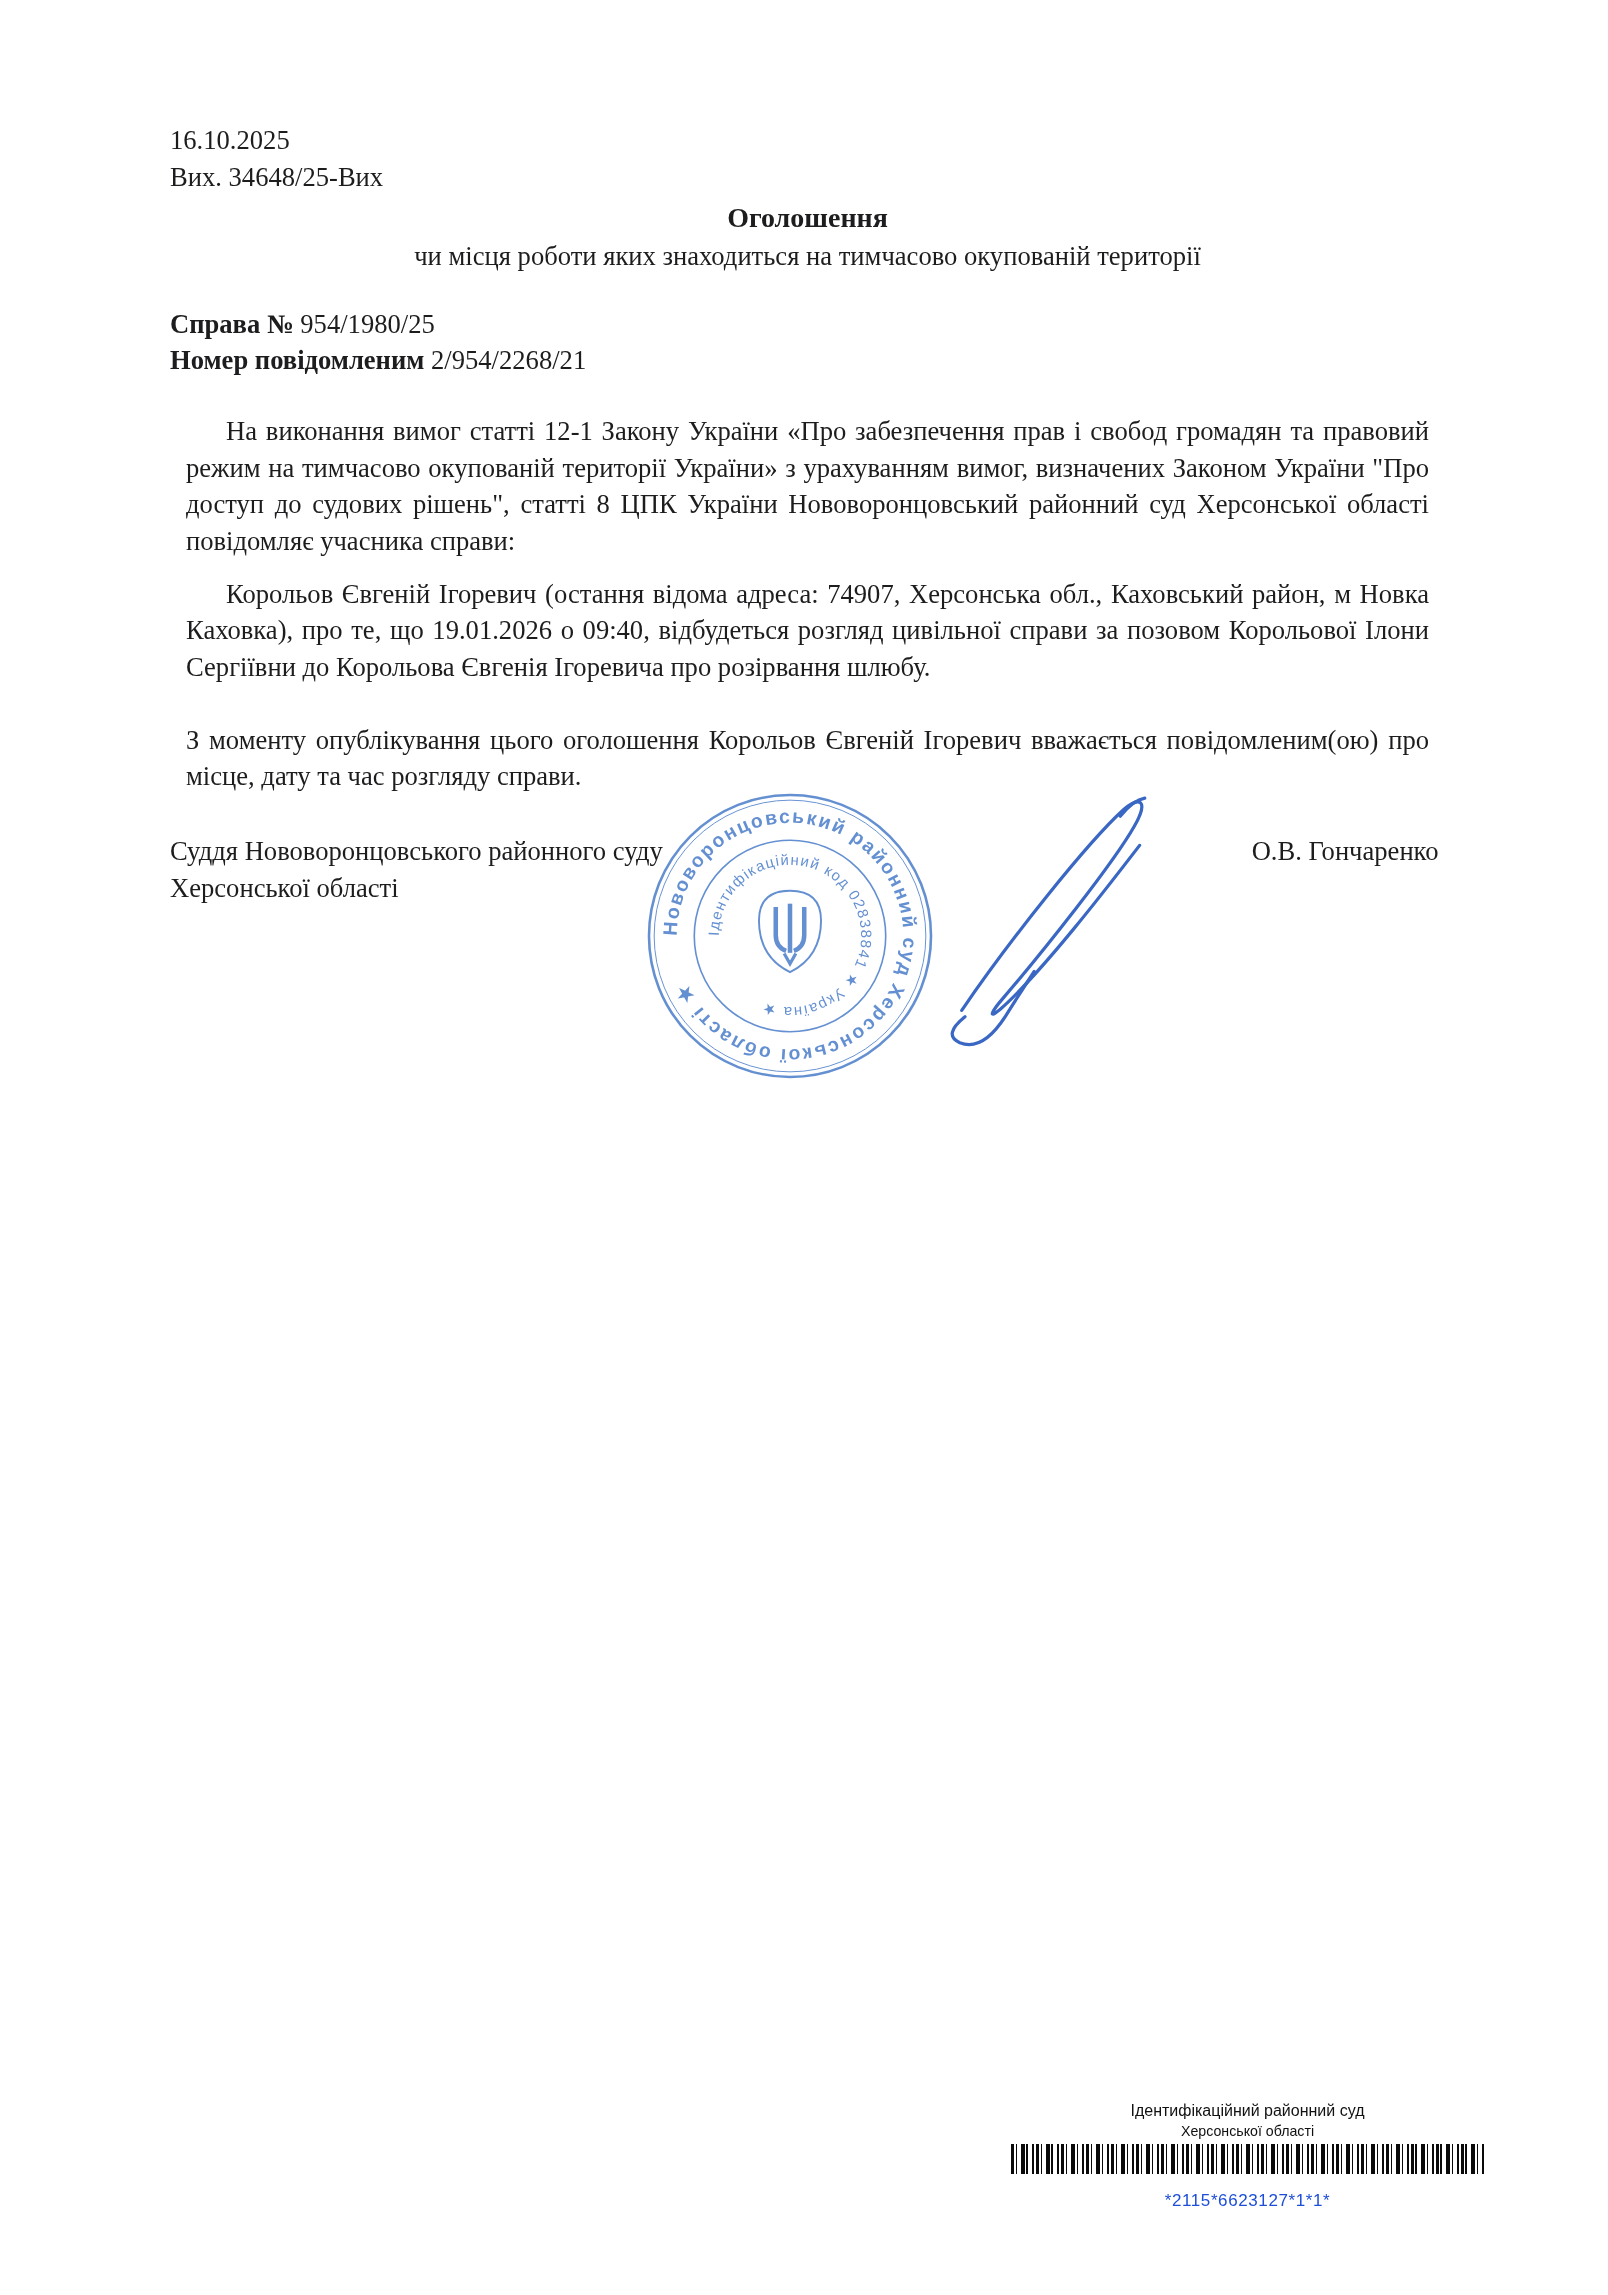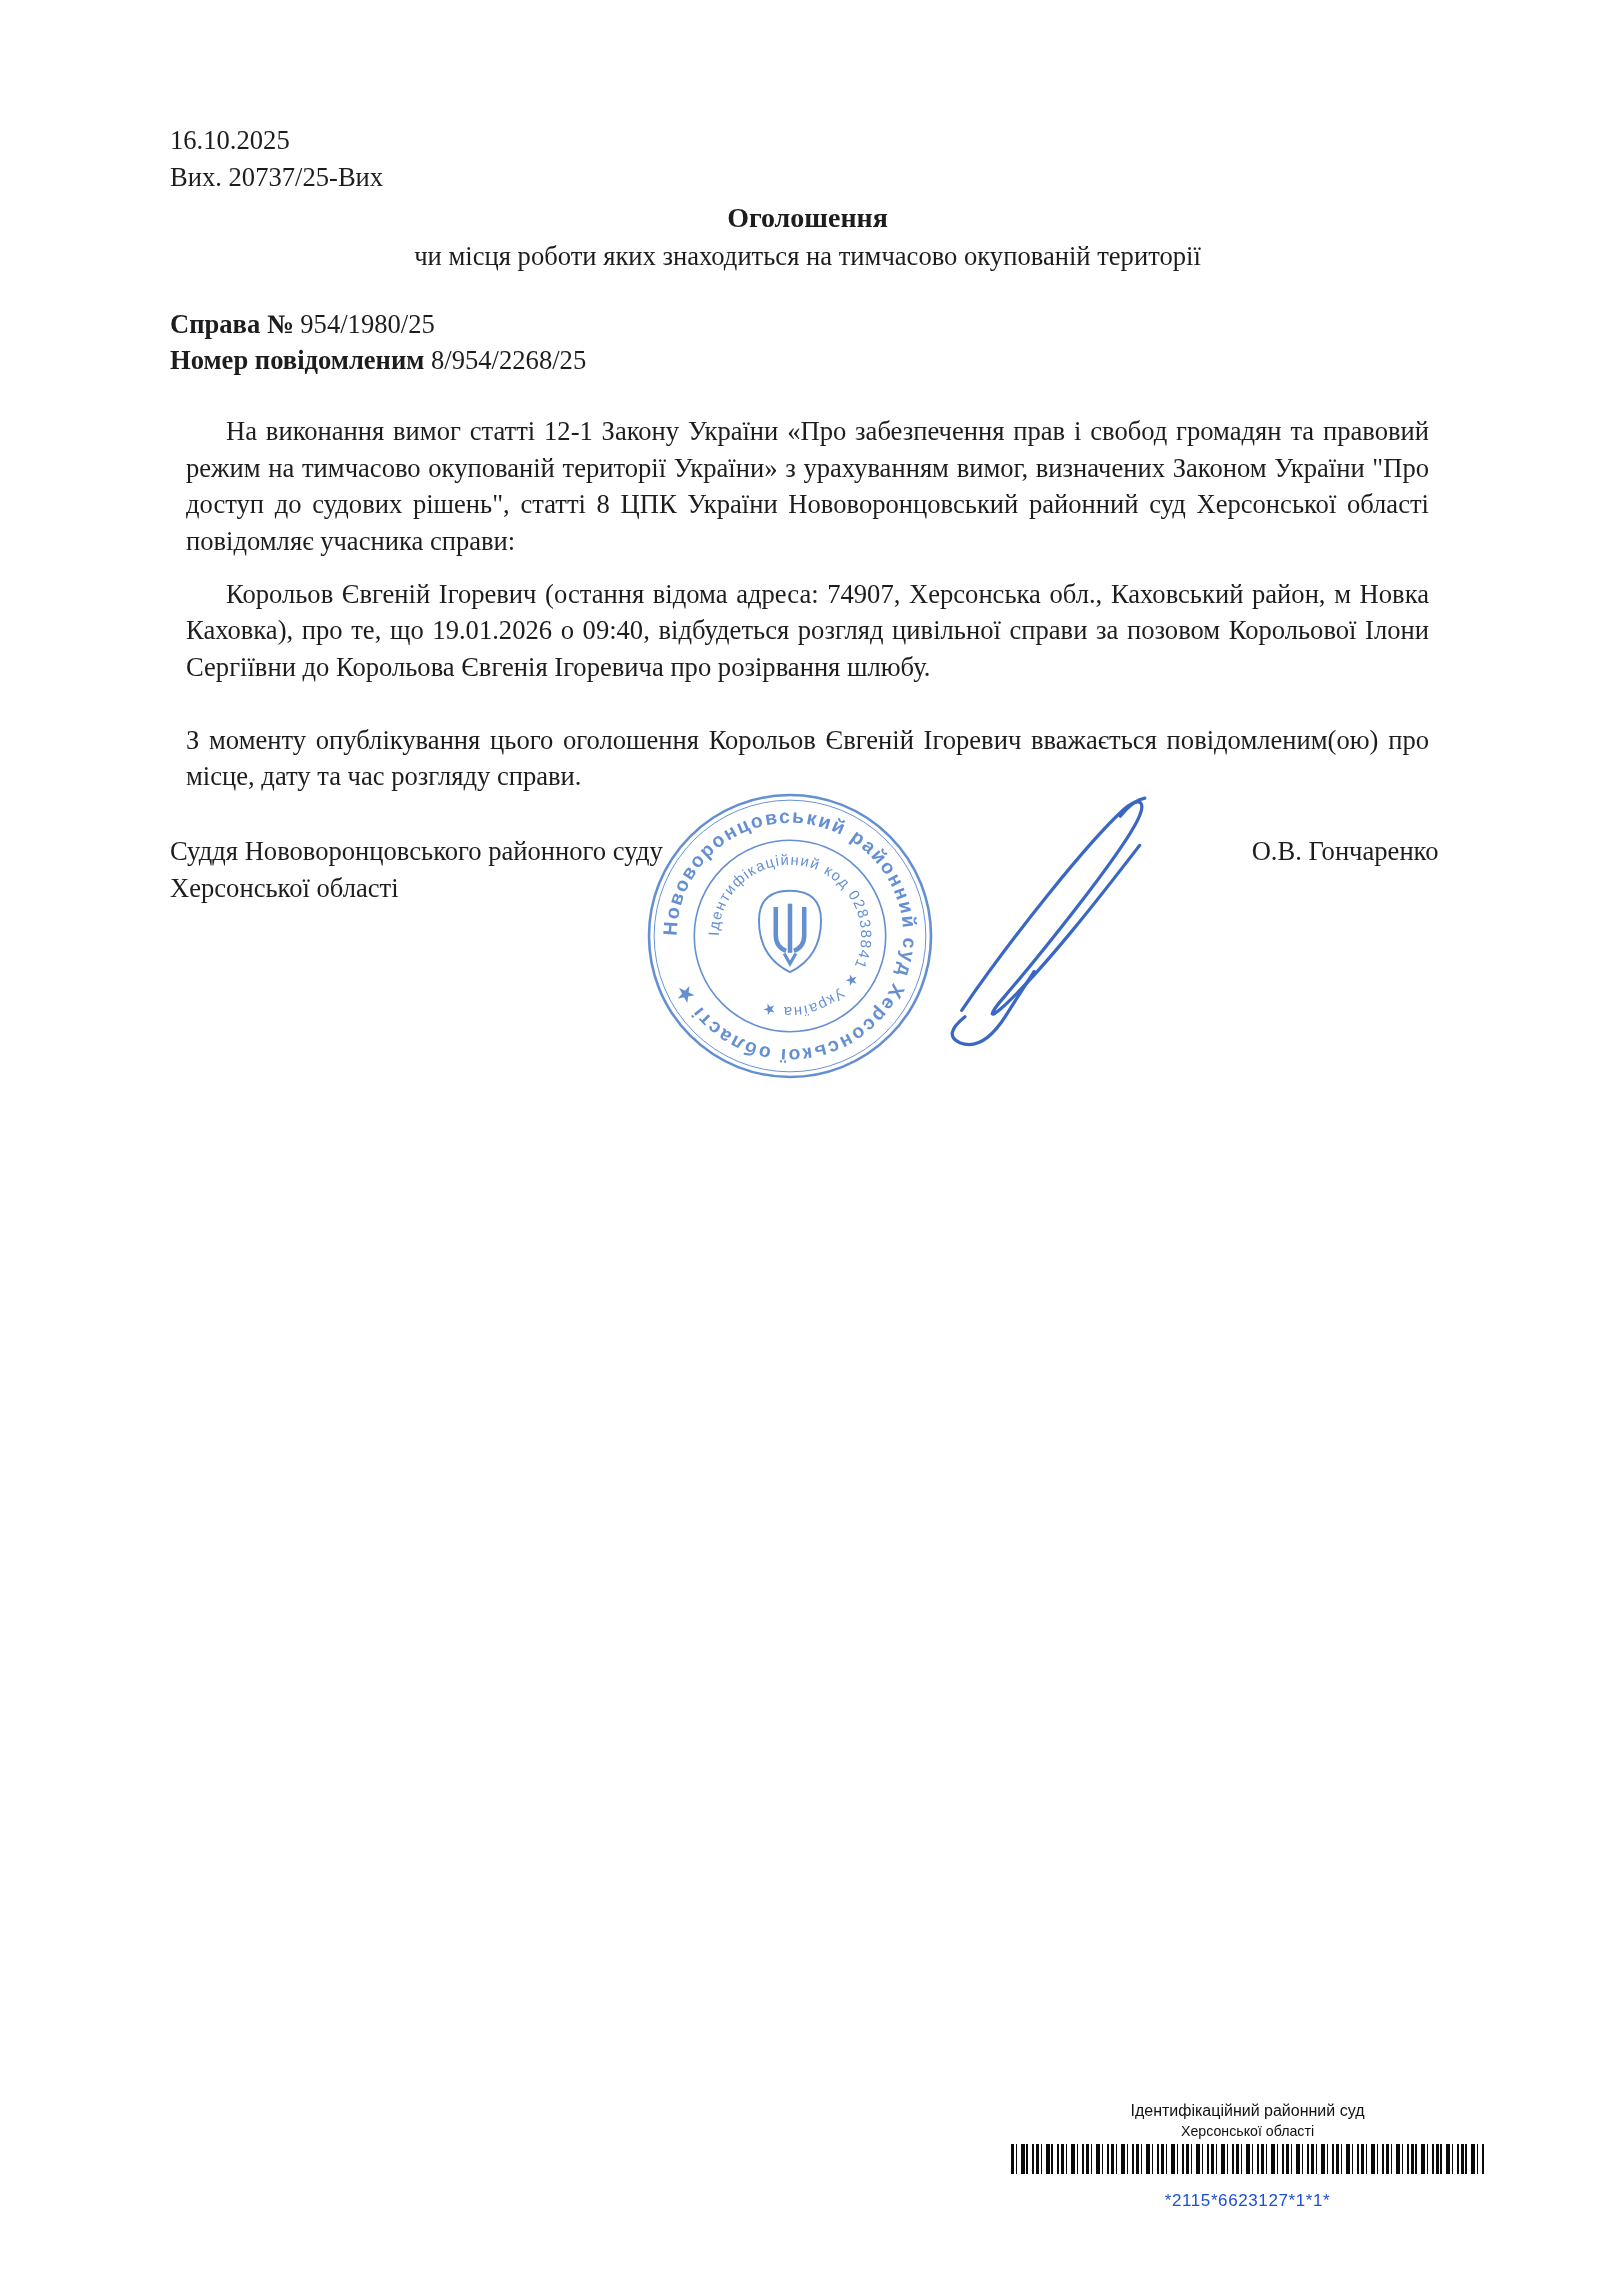--- a/index.html
+++ b/index.html
@@ -105,36 +105,36 @@
   }
 </style>
 </head>
 <body>
 
 <div class="page">
 
   <div class="content">
 
     <div class="head-line">16.10.2025</div>
-    <div class="head-line">Вих. 20737/25-Вих</div>
+    <div class="head-line">Вих. 34648/25-Вих</div>
 
     <div class="doc-title">Оголошення</div>
 
     <div class="subtitle">
       <div>чи місця роботи яких знаходиться на тимчасово окупованій території</div>
     </div>
 
     <div class="case-block">
       <div class="case-line">
         <b>Справа №</b>
         <span>954/1980/25</span>
       </div>
       <div class="case-line">
         <b>Номер повідомленим</b>
-        <span>8/954/2268/25</span>
+        <span>2/954/2268/21</span>
       </div>
     </div>
 
     <p class="para indent gap-top-1">На виконання вимог статті 12-1 Закону України «Про забезпечення прав і свобод громадян та правовий режим на тимчасово окупованій території України» з урахуванням вимог, визначених Законом України "Про доступ до судових рішень", статті 8 ЦПК України Нововоронцовський районний суд Херсонської області повідомляє учасника справи:</p>
     <p class="para indent">Корольов Євгеній Ігоревич (остання відома адреса: 74907, Херсонська обл., Каховський район, м Новка Каховка), про те, що  19.01.2026 о 09:40, відбудеться розгляд цивільної справи за позовом  Корольової Ілони Сергіївни до Корольова Євгенія Ігоревича про розірвання шлюбу.</p>
     <p class="para gap-top-2">З моменту опублікування цього оголошення Корольов Євгеній Ігоревич вважається повідомленим(ою) про місце, дату та час розгляду справи.</p>
 
     <div class="sign-row">
       <div class="judge-title">
         <div>Суддя Нововоронцовського районного суду</div>

